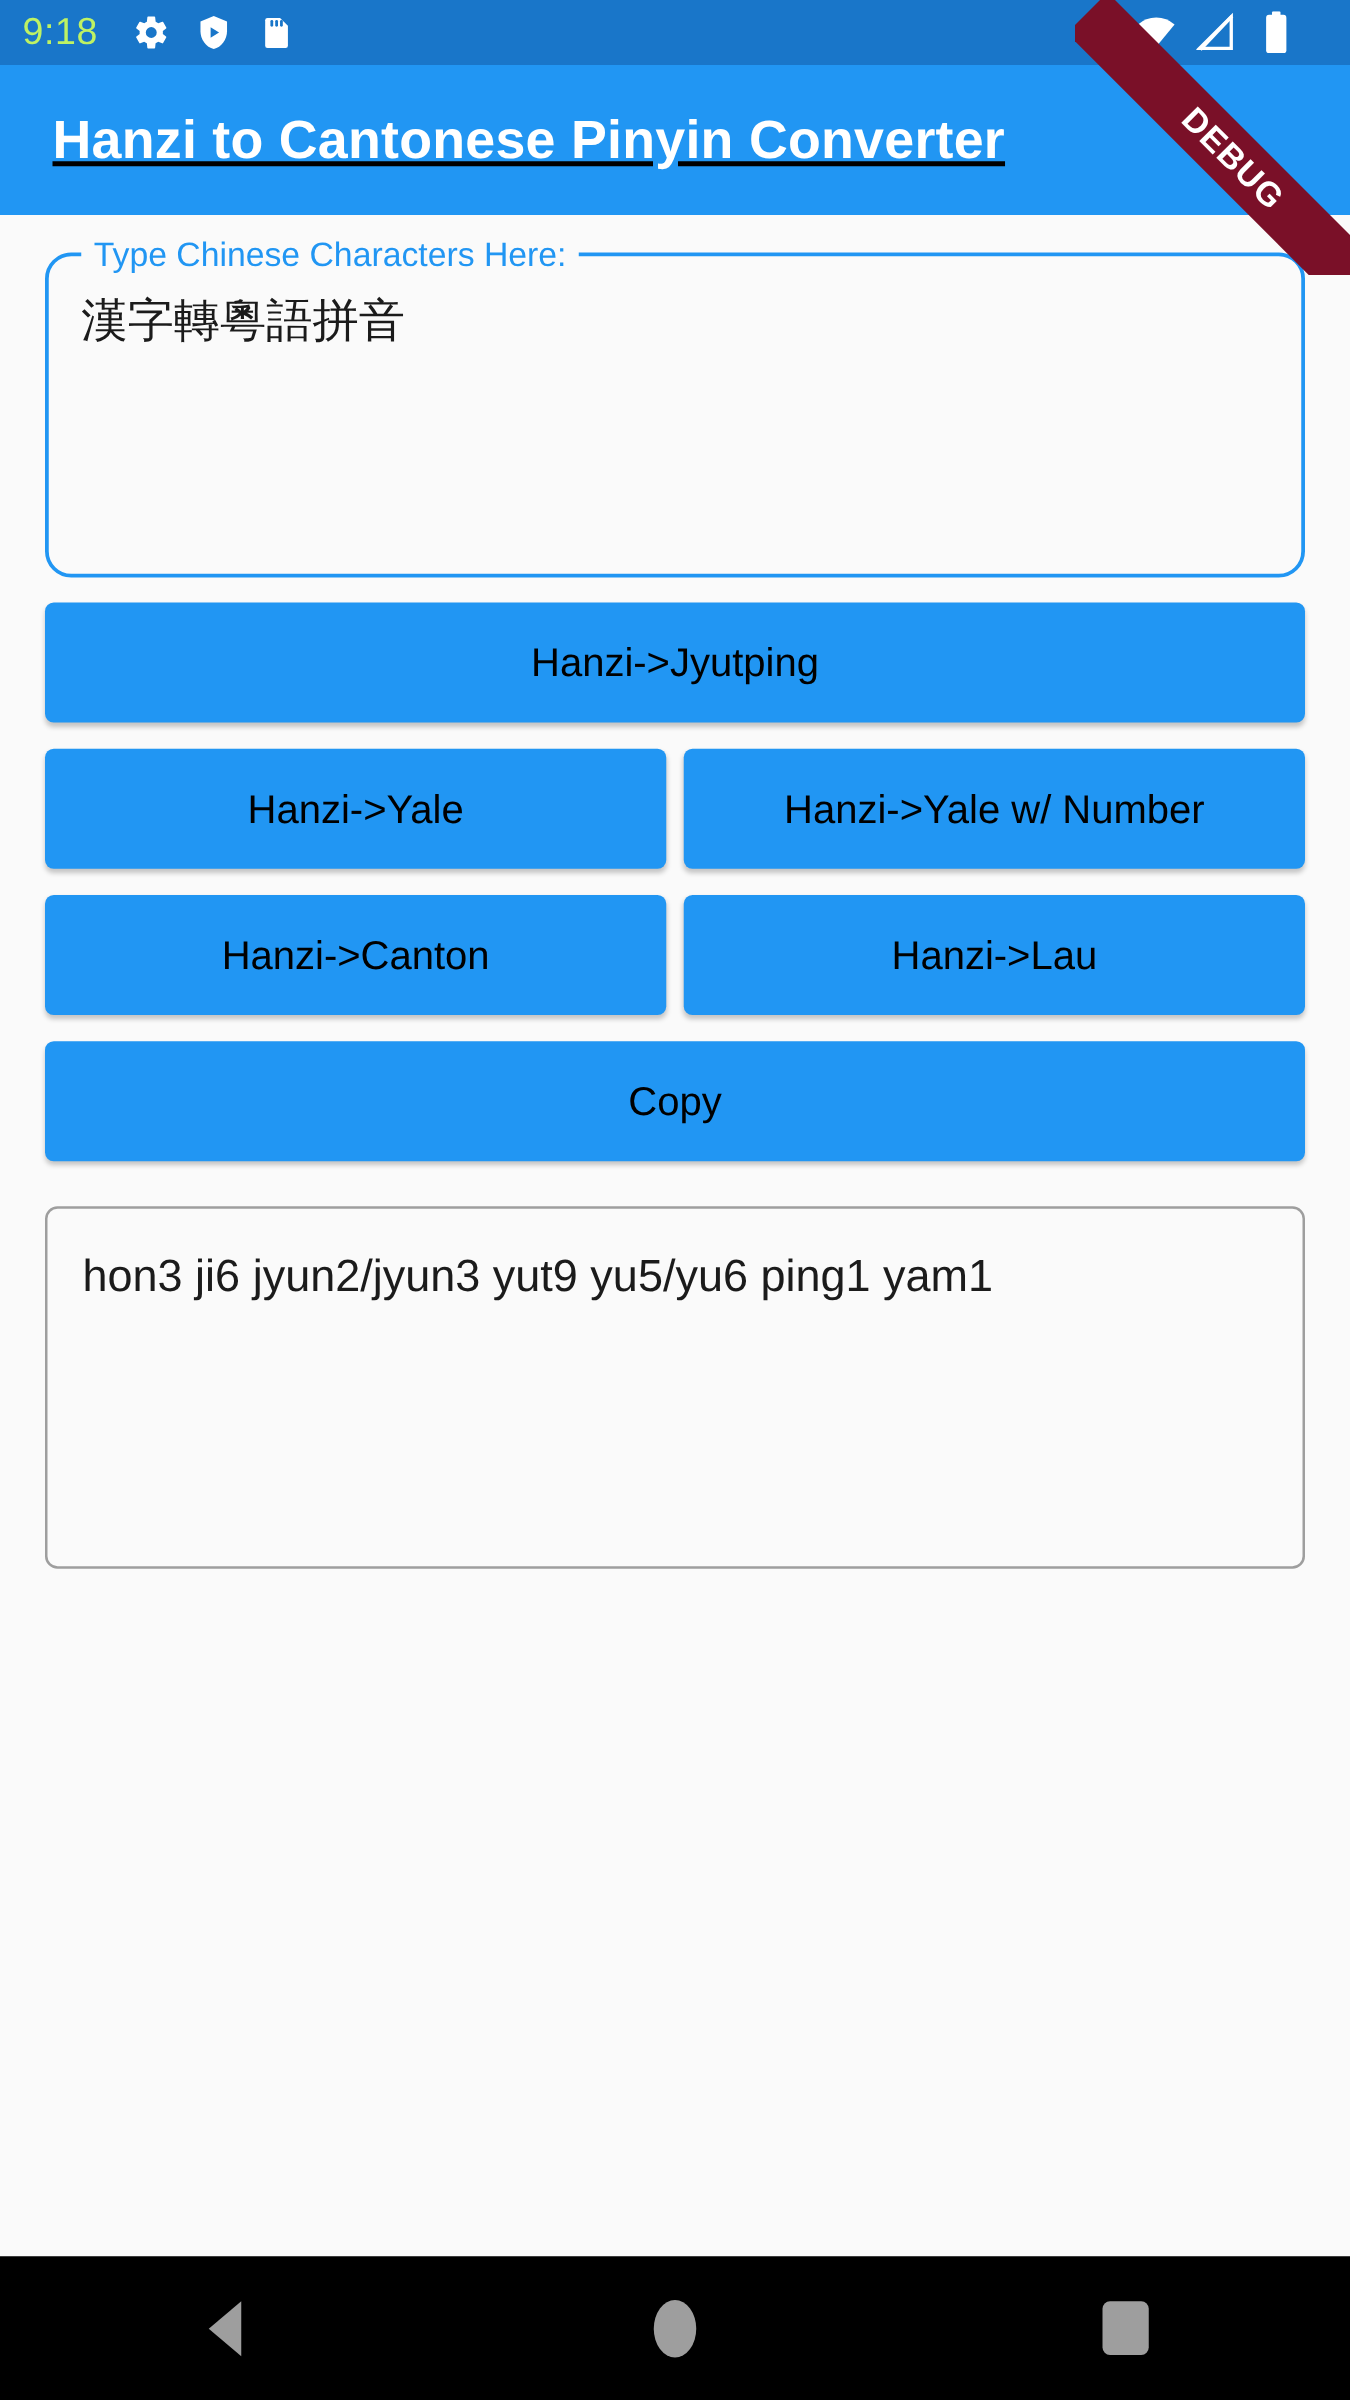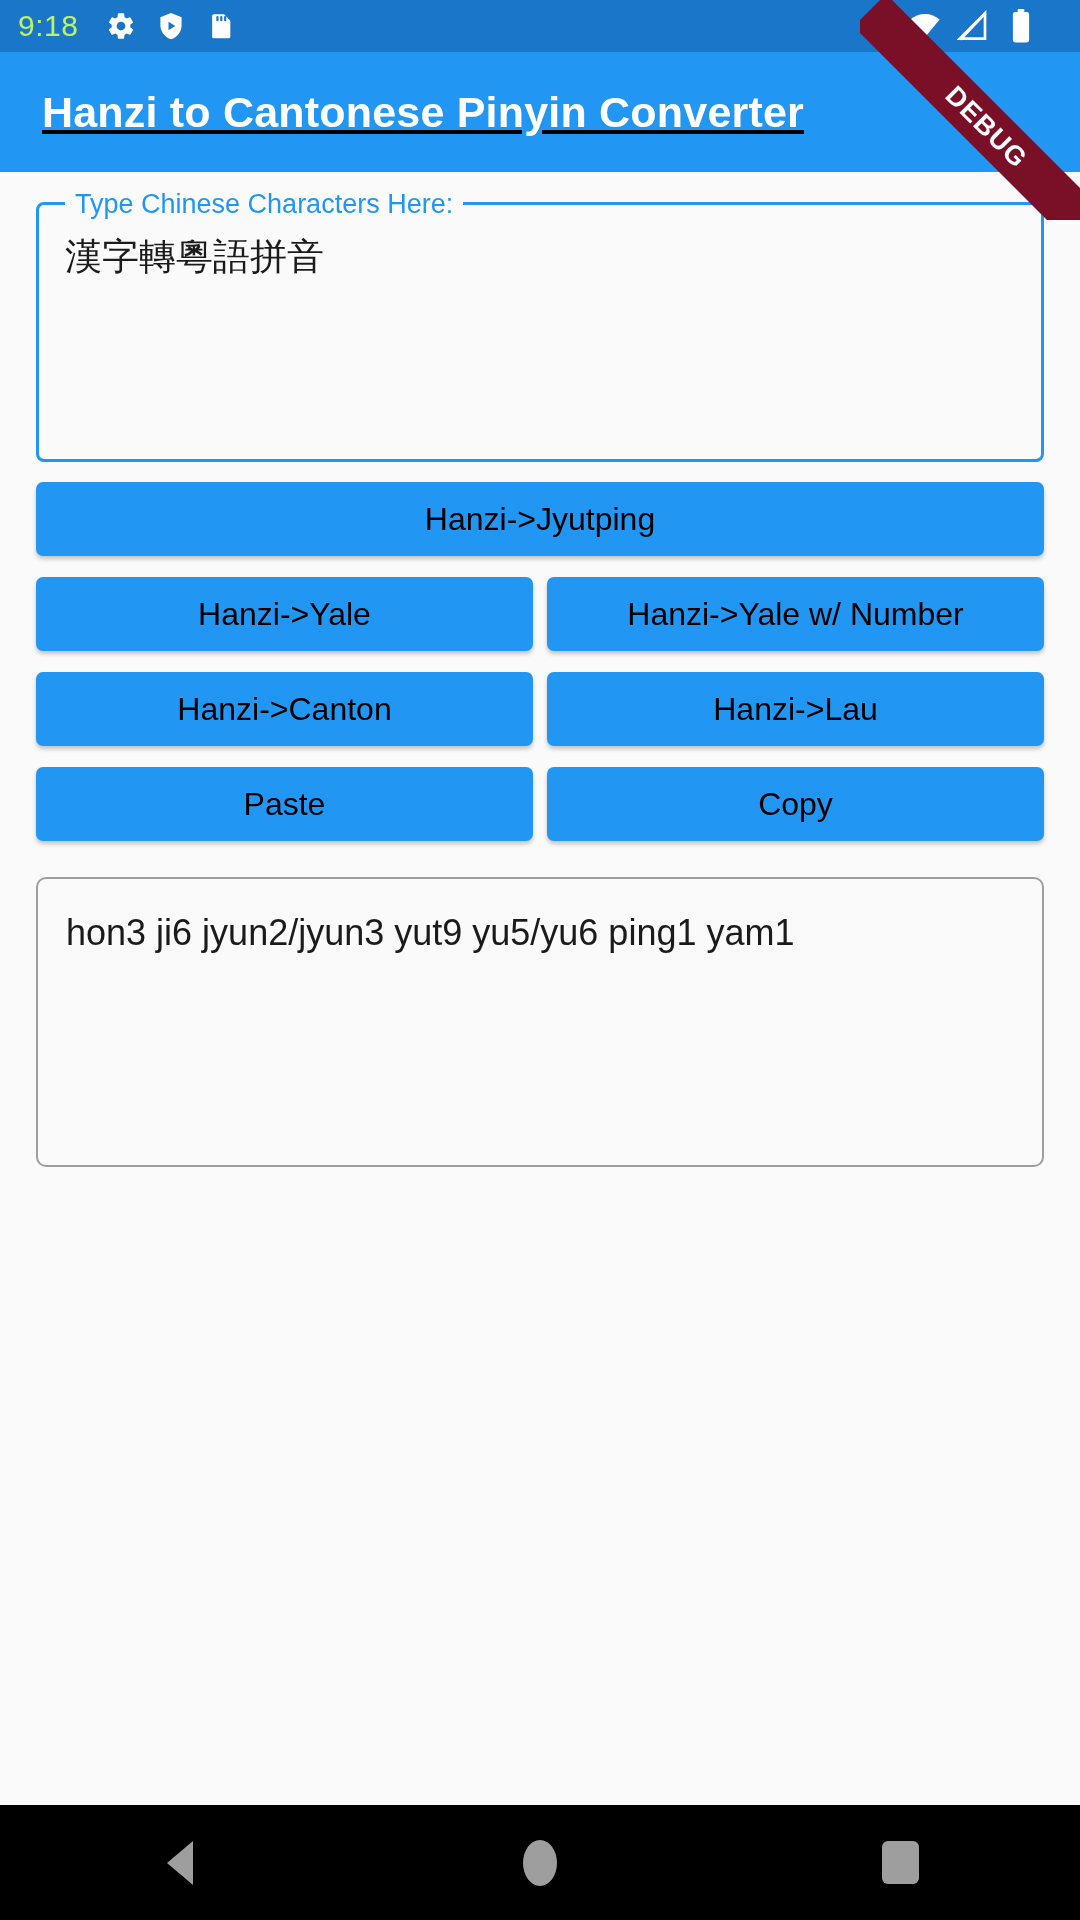--- a/index.html
+++ b/index.html
@@ -98,21 +98,21 @@
   #content {
     height: 1633px;
     background: #FAFAFA;
     padding: 30px 36px 0 36px;
   }
 
   
   #input-wrap {
     position: relative;
     border: 3px solid #2196F3;
-    border-radius: 8px;
+    border-radius: 21px;
     height: 260px;
     background: #FAFAFA;
     padding: 28px 26px;
   }
   #input-label {
     position: absolute;
     top: -18px;
     left: 26px;
     background: #FAFAFA;
     padding: 0 10px;
@@ -135,21 +135,21 @@
     display: flex;
     flex-direction: column;
     gap: 21px;
   }
   .btn-row {
     display: flex;
     gap: 14px;
   }
   .app-btn {
     flex: 1 1 0;
-    height: 74px;
+    height: 96px;
     background: #2196F3;
     border: none;
     border-radius: 7px;
     color: #000000;
     font-family: "Liberation Sans", sans-serif;
     font-size: 32px;
     display: flex;
     align-items: center;
     justify-content: center;
     box-shadow: 0 3px 4px rgba(0,0,0,0.22);
@@ -284,21 +284,20 @@
       <button class="app-btn">Hanzi-&gt;Yale w/ Number</button>
     </div>
 
     <div class="btn-row">
       <button class="app-btn">Hanzi-&gt;Canton</button>
       <button class="app-btn">Hanzi-&gt;Lau</button>
     </div>
 
 
     <div class="btn-row">
-      <button class="app-btn">Paste</button>
       <button class="app-btn">Copy</button>
     </div>
 
   </div>
 
   <div id="output-box">
     <div id="output-value">hon3 ji6 jyun2/jyun3 yut9 yu5/yu6 ping1 yam1</div>
   </div>
 
 </div>

